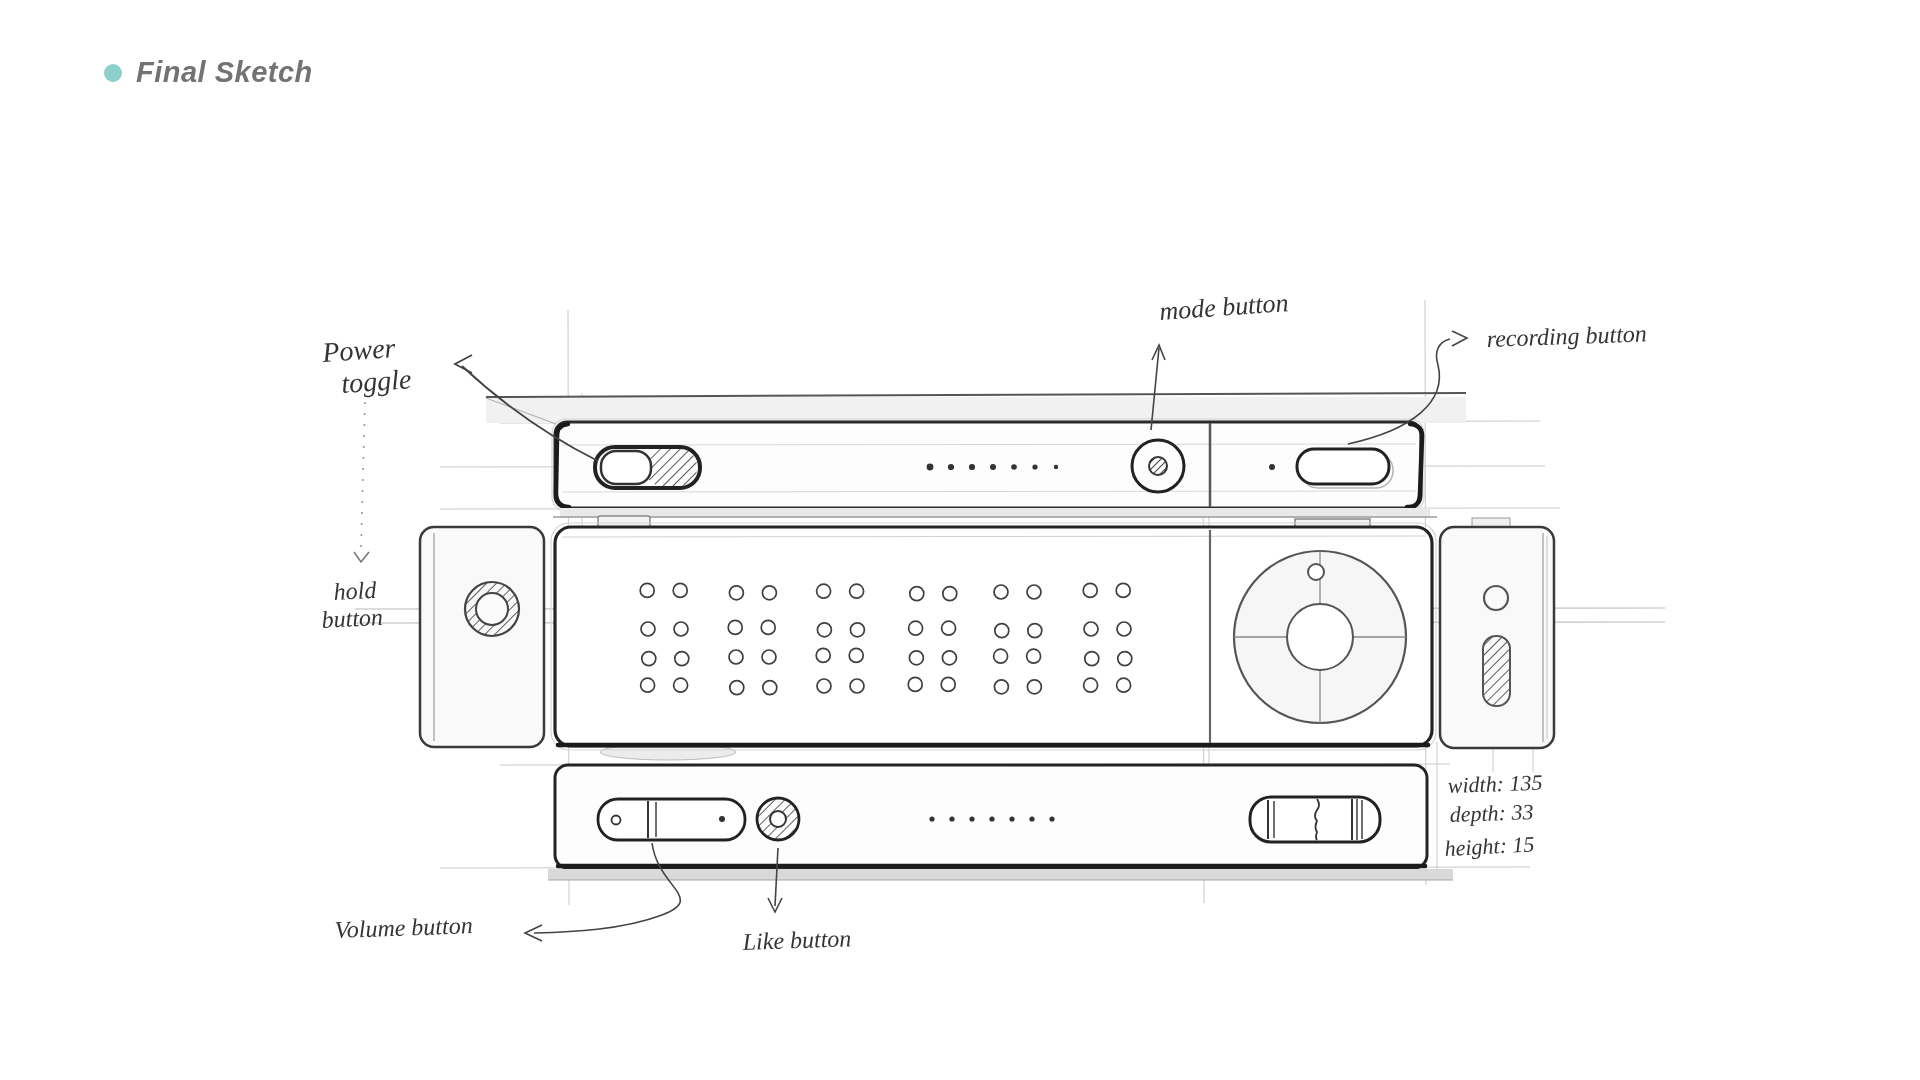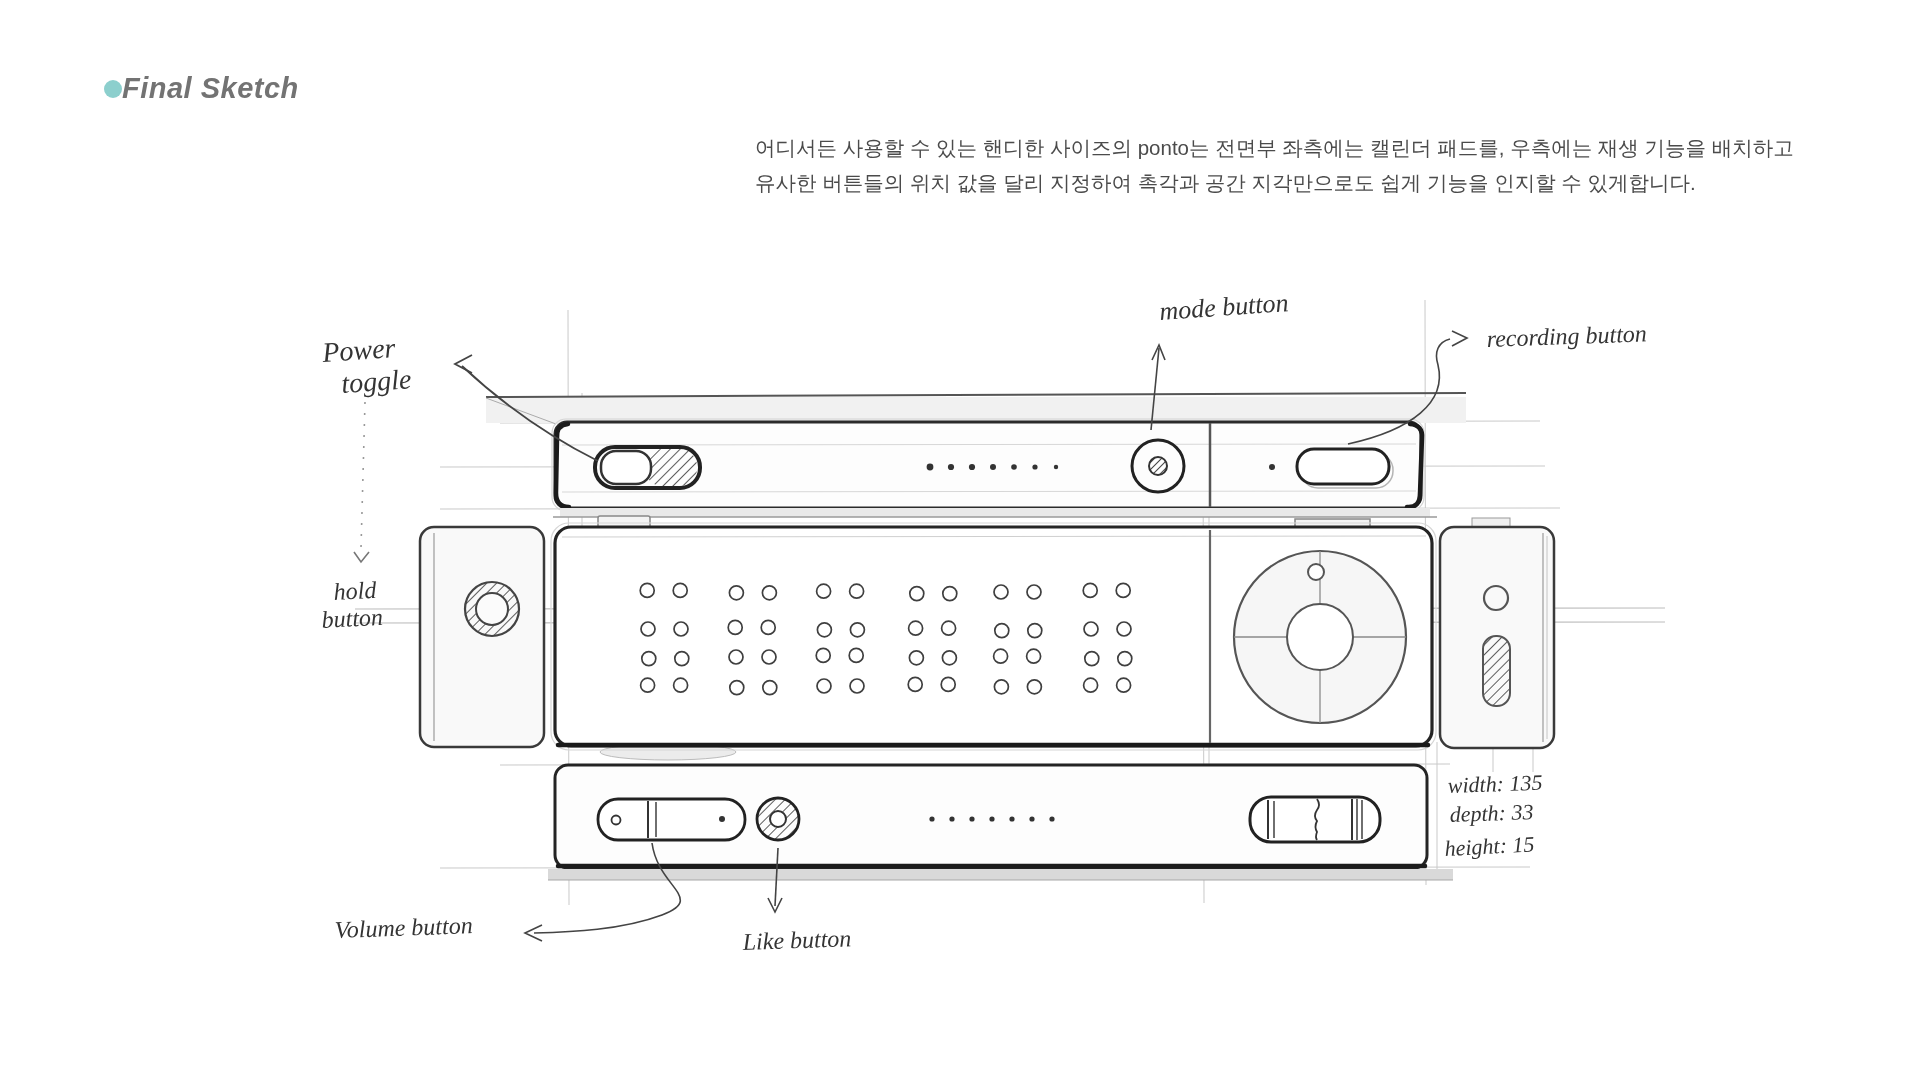--- a/index.html
+++ b/index.html
@@ -1,41 +1,37 @@
 <!DOCTYPE html>
 <html><head>
 <meta charset="utf-8">
 <style>
   html,body{margin:0;padding:0;background:#ffffff;}
   #page{position:relative;width:1920px;height:1080px;background:#ffffff;overflow:hidden;
         font-family:"Liberation Sans",sans-serif;}
-  #title-row{position:absolute;left:104px;top:72px;display:flex;align-items:center;}
+  #title-row{position:absolute;left:104px;top:56px;display:flex;align-items:center;gap:14px;}
   #title-bullet{width:18px;height:18px;border-radius:50%;background:#8ccfcd;}
   #page-title{font-size:29px;font-style:italic;font-weight:600;color:#737373;letter-spacing:.5px;}
   #description{position:absolute;left:755px;top:130px;width:1040px;color:#4b4b4b;
                font-size:20.5px;line-height:35px;font-weight:400;}
   #sketch-svg{position:absolute;left:0;top:0;}
   .hand{font-family:"Liberation Serif",serif;font-style:italic;fill:#343434;}
   .construction{stroke:#c9c9c9;stroke-width:1;}
   .construction2{stroke:#bdbdbd;stroke-width:1.2;}
 </style>
 </head>
 <body>
 
 <div id="page">
 
   <div id="title-row">
     <div id="title-bullet"></div>
     <div id="page-title">Final Sketch</div>
   </div>
 
-  <div id="description">
-    <div>어디서든 사용할 수 있는 핸디한 사이즈의 ponto는  전면부 좌측에는 캘린더 패드를, 우측에는 재생 기능을 배치하고</div>
-    <div>유사한 버튼들의 위치 값을 달리 지정하여 촉각과 공간 지각만으로도 쉽게 기능을 인지할 수 있게합니다.</div>
-  </div>
 
   <svg id="sketch-svg" width="1920" height="1080" viewBox="0 0 1920 1080">
     <defs>
       <pattern id="hatch" width="7" height="7" patternUnits="userSpaceOnUse" patternTransform="rotate(45)">
         <line x1="0" y1="0" x2="0" y2="7" stroke="#5c5c5c" stroke-width="2"></line>
       </pattern>
       <pattern id="hatchDense" width="5" height="5" patternUnits="userSpaceOnUse" patternTransform="rotate(45)">
         <line x1="0" y1="0" x2="0" y2="5" stroke="#4a4a4a" stroke-width="2"></line>
       </pattern>
     </defs>

